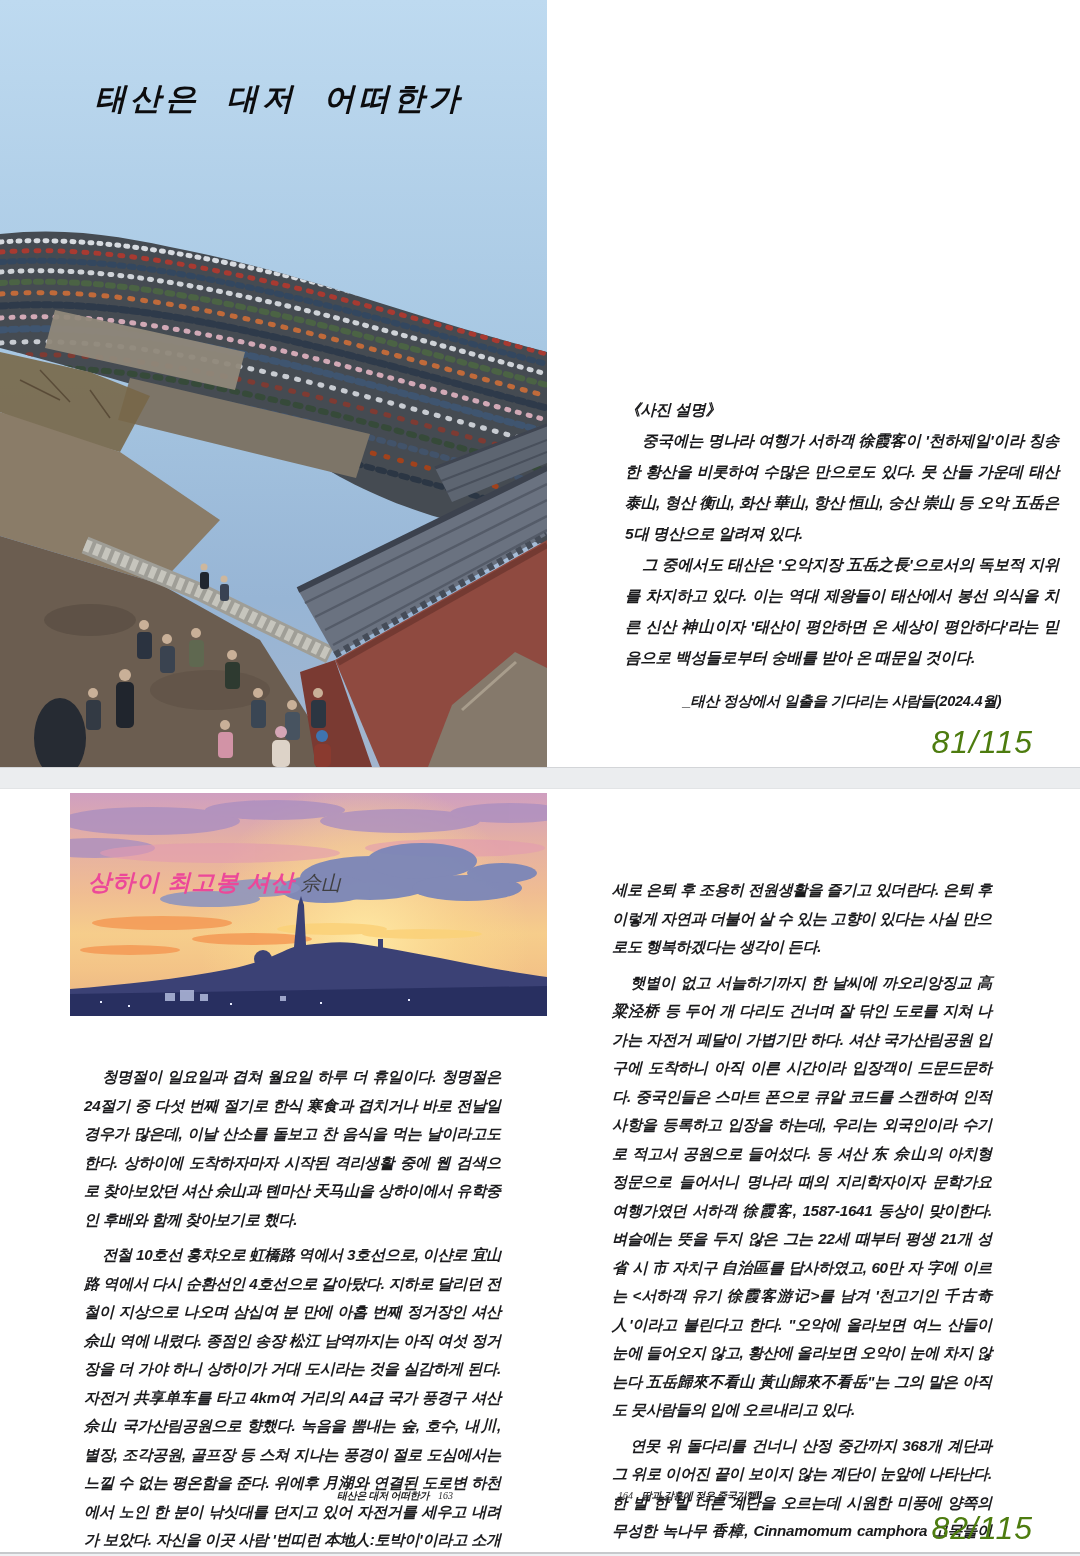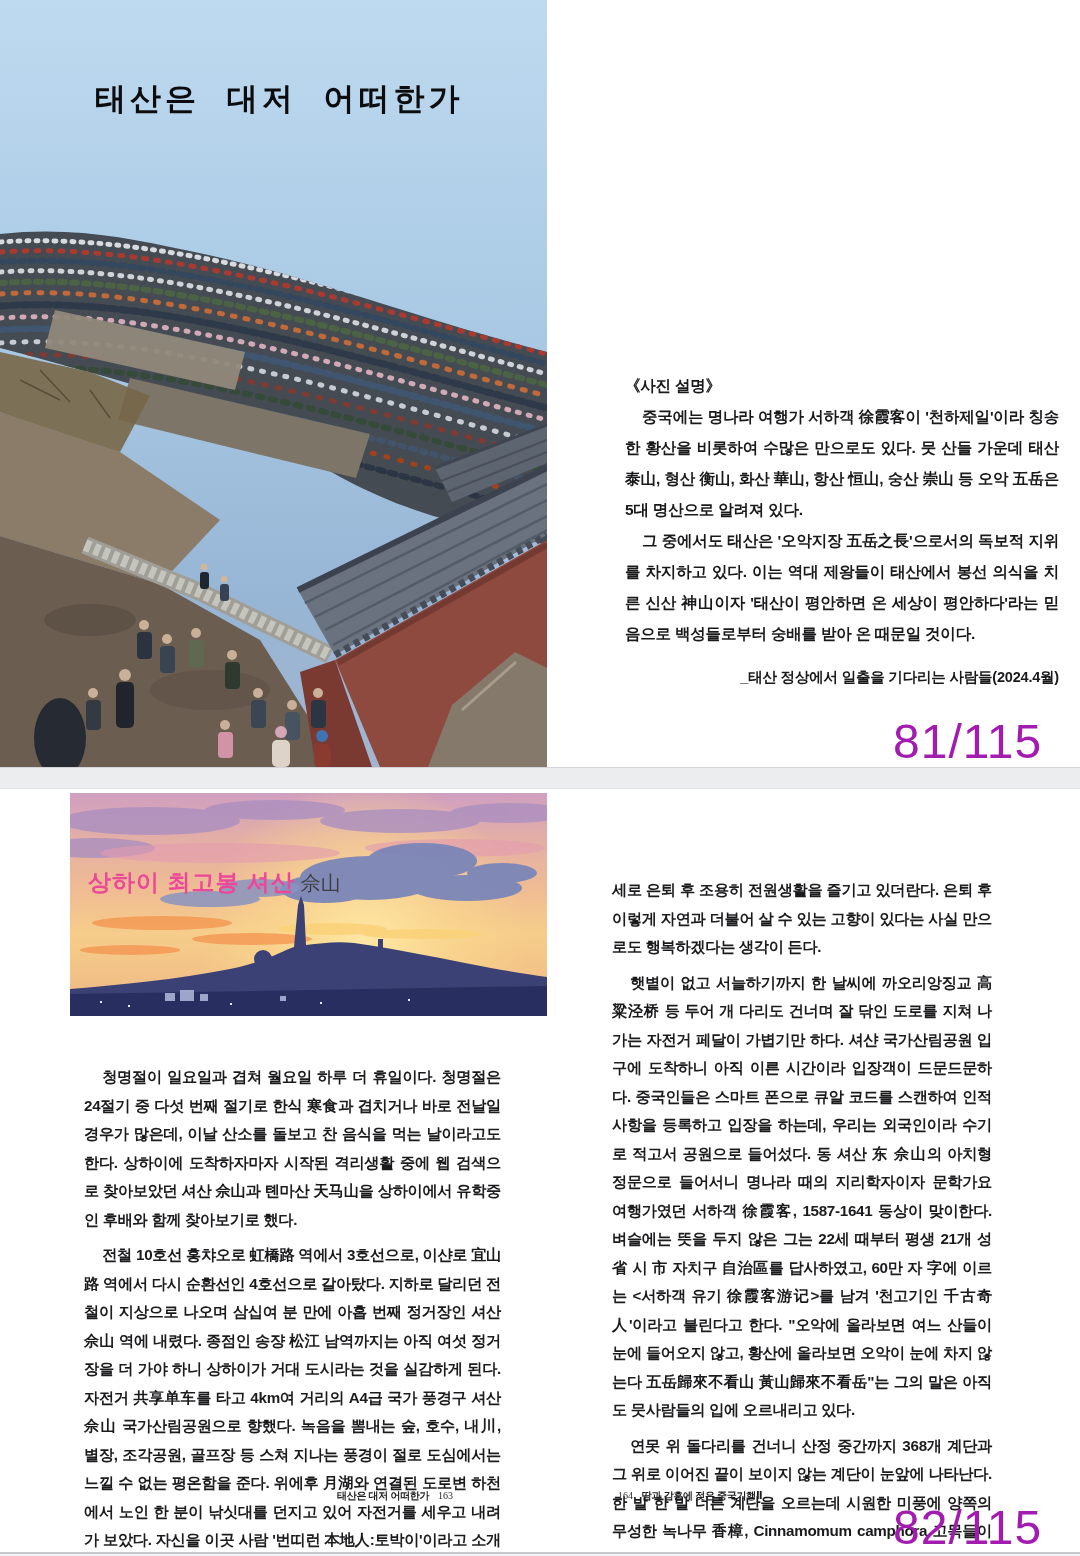--- a/index.html
+++ b/index.html
@@ -1,33 +1,33 @@
 <!DOCTYPE html>
 <html><head>
 <meta charset="utf-8">
 <style>
   html,body{margin:0;padding:0;background:#ffffff;}
   .screen{position:relative;width:1080px;height:1556px;background:#ffffff;overflow:hidden;
-          font-family:"Liberation Sans","DejaVu Sans",sans-serif;color:#1b1b1d;}
+          font-family:"Liberation Sans","DejaVu Sans",sans-serif;color:#1b1b1d;font-style:italic;}
   .abs{position:absolute;}
 
   
   .page-top{left:0;top:0;width:1080px;height:767px;background:#ffffff;}
   .photo-top{left:0;top:0;width:547px;height:767px;overflow:hidden;}
   .photo-top svg{display:block;}
   .photo-title{left:95px;top:78px;width:400px;
       font-family:"DejaVu Serif","Liberation Serif",serif;font-weight:700;
       font-size:31px;letter-spacing:4px;word-spacing:12px;color:#0c0c0e;}
   .caption{left:625px;top:370px;width:434px;font-size:15.5px;line-height:31px;
       font-weight:600;letter-spacing:-0.2px;color:#19191b;text-align:justify;}
   .caption p{margin:0;text-indent:1.1em;}
-  .caption .cap-head{text-indent:0;}
-  .caption .cap-credit{text-indent:0;margin-top:13px;font-size:14.5px;text-align:right;}
-  .page-ind{width:140px;text-align:right;font-size:48px;line-height:40px;
-      color:#a21caf;letter-spacing:1px;font-weight:400;}
+  .caption .cap-head{text-indent:0;margin-top:24px;}
+  .caption .cap-credit{text-indent:0;margin-top:13px;font-size:14.5px;text-align:center;}
+  .page-ind{width:140px;text-align:right;font-size:32px;line-height:40px;
+      color:#4d7c0f;letter-spacing:1px;font-weight:400;}
   .ind-top{left:893px;top:722px;}
   .ind-bottom{left:893px;top:1508px;text-align:right;}
 
   
   .separator{left:0;top:767px;width:1080px;height:22px;background:#ebedef;
       border-top:1px solid #d3d5d8;border-bottom:1px solid #e2e4e6;box-sizing:border-box;}
 
   
   .page-bottom{left:0;top:789px;width:1080px;height:763px;background:#ffffff;}
   .photo-sunset{left:70px;top:4px;width:477px;height:223px;overflow:hidden;}

